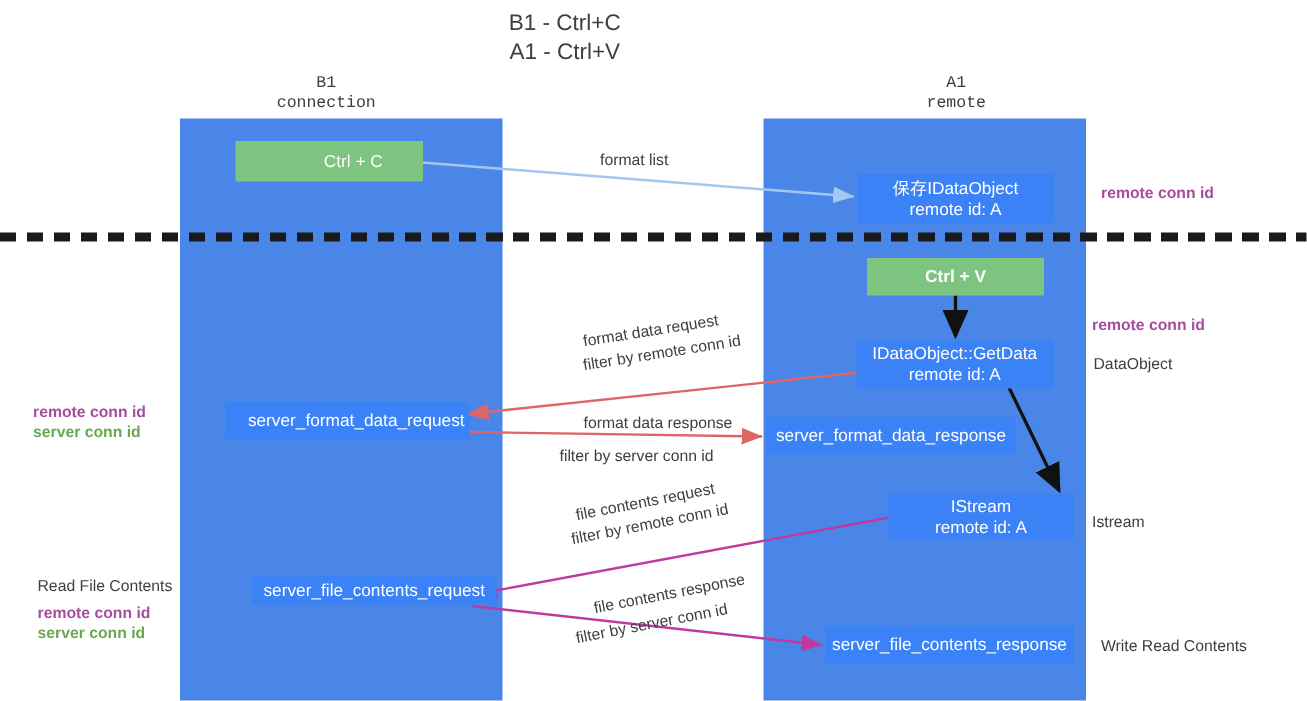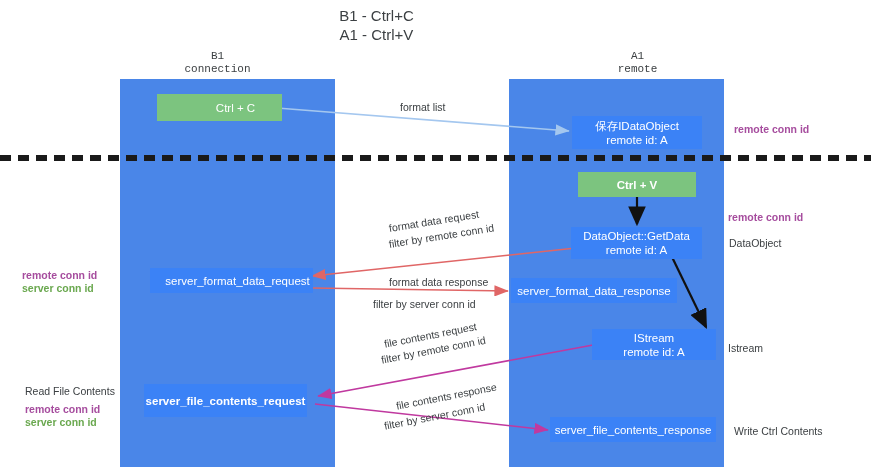--- a/index.html
+++ b/index.html
@@ -102,31 +102,31 @@
     <line x1="315" y1="404" x2="548" y2="430" stroke="#c0399f" stroke-width="1.6" marker-end="url(#ah-mag)"></line>
   </svg>
 
   <div class="box green" style="left:157px;top:94px;width:125px;height:27px;padding-left:32px;">Ctrl + C</div>
 
   <div class="box orange" style="left:572px;top:116px;width:130px;height:33px;">保存IDataObject
 remote id: A</div>
 
   <div class="box green" style="left:578px;top:172px;width:118px;height:25px;font-weight:bold;">Ctrl + V</div>
 
-  <div class="box orange" style="left:571px;top:227px;width:131px;height:32px;">DataObject::GetData
+  <div class="box orange" style="left:571px;top:227px;width:131px;height:32px;">IDataObject::GetData
 remote id: A</div>
 
   <div class="box orange" style="left:150px;top:268px;width:163px;height:25px;padding-left:12px;">server_format_data_request</div>
 
   <div class="box orange" style="left:511px;top:278px;width:166px;height:25px;">server_format_data_response</div>
 
   <div class="box orange" style="left:592px;top:329px;width:124px;height:31px;">IStream
 remote id: A</div>
 
-  <div class="box orange" style="left:144px;top:384px;width:163px;height:33px;font-weight:bold;">server_file_contents_request</div>
+  <div class="box orange" style="left:168px;top:384px;width:163px;height:19px;">server_file_contents_request</div>
 
   <div class="box orange" style="left:550px;top:417px;width:166px;height:25px;">server_file_contents_response</div>
 
   <div class="divider"></div>
 
   <div class="lbl" style="left:400px;top:101px;">format list</div>
 
   <div class="lbl rot-a" style="left:388px;top:222px;">format data request</div>
   <div class="lbl rot-a" style="left:388px;top:238px;"><span>filter by </span><span class="purple">remote conn id</span></div>
 
@@ -136,21 +136,21 @@
   <div class="lbl rot-b" style="left:383px;top:338px;">file contents request</div>
   <div class="lbl rot-b" style="left:380px;top:354px;"><span>filter by </span><span class="magenta">remote conn id</span></div>
 
   <div class="lbl rot-b" style="left:395px;top:400px;">file contents response</div>
   <div class="lbl rot-b" style="left:383px;top:420px;"><span>filter by </span><span class="magenta">server conn id</span></div>
 
   <div class="lbl purple" style="left:734px;top:123px;">remote conn id</div>
   <div class="lbl purple" style="left:728px;top:211px;">remote conn id</div>
   <div class="lbl" style="left:729px;top:237px;">DataObject</div>
   <div class="lbl" style="left:728px;top:342px;">Istream</div>
-  <div class="lbl" style="left:734px;top:425px;">Write Ctrl Contents</div>
+  <div class="lbl" style="left:734px;top:425px;">Write Read Contents</div>
 
   <div class="lbl purple" style="left:22px;top:269px;">remote conn id</div>
   <div class="lbl green" style="left:22px;top:282px;">server conn id</div>
 
   <div class="lbl" style="left:25px;top:385px;">Read File Contents</div>
   <div class="lbl purple" style="left:25px;top:403px;">remote conn id</div>
   <div class="lbl green" style="left:25px;top:416px;">server conn id</div>
 
 </div>
 

